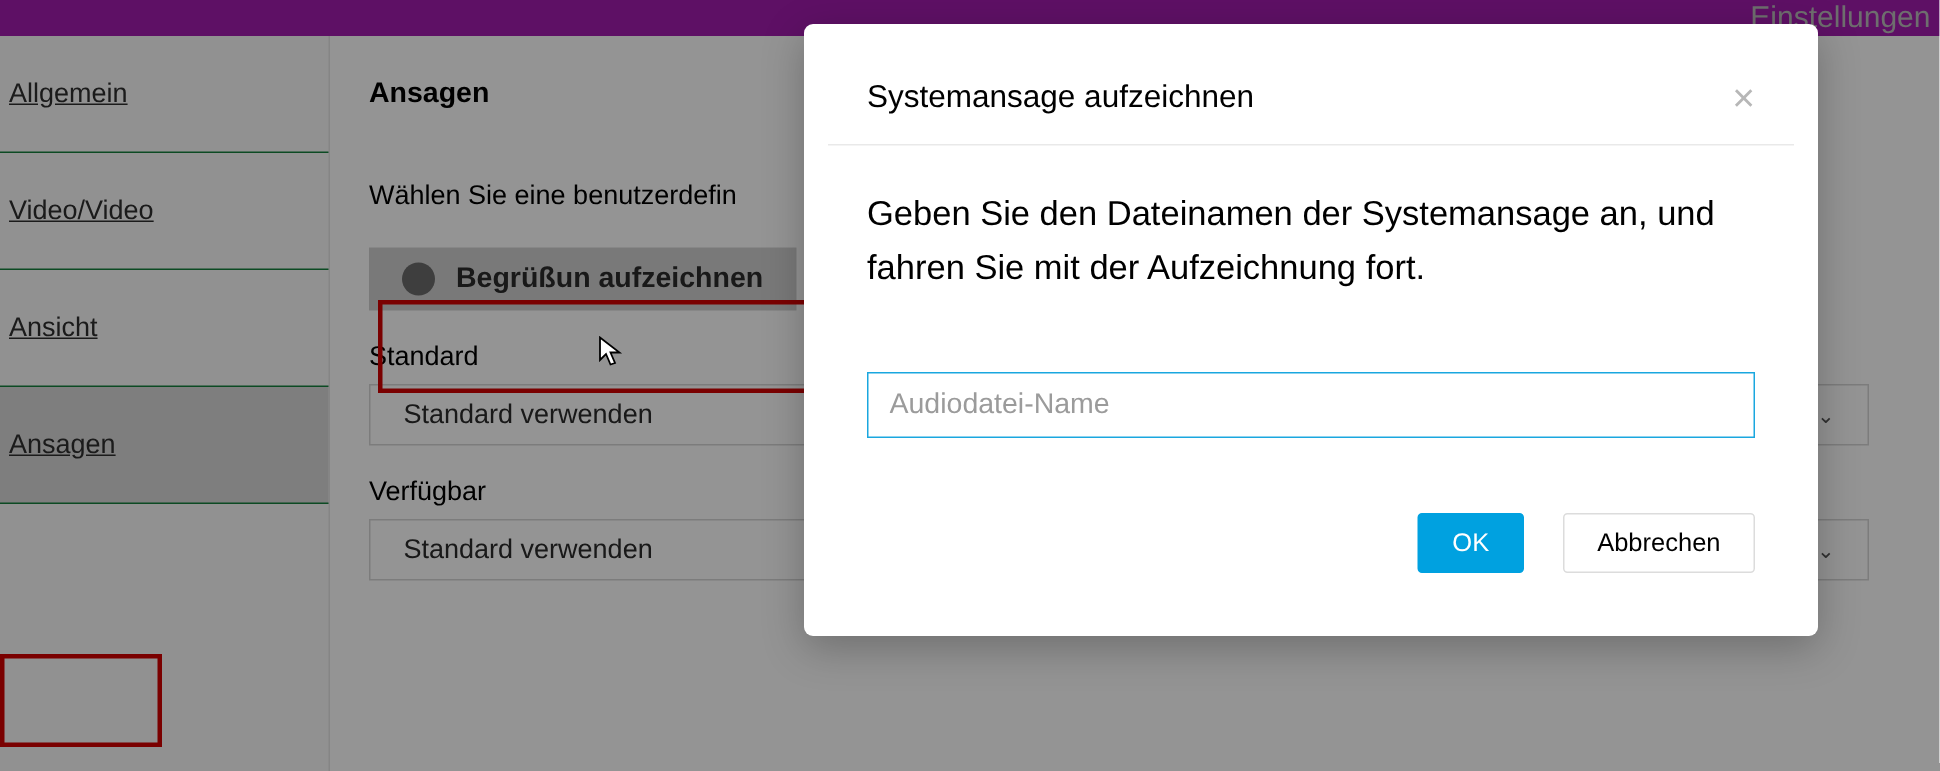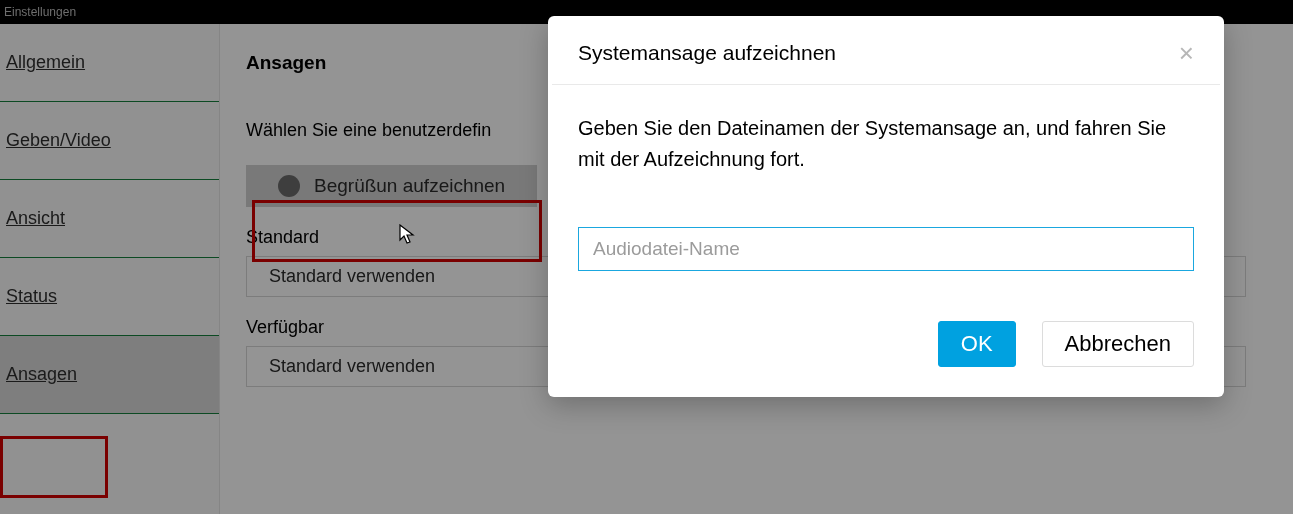--- a/index.html
+++ b/index.html
@@ -13,25 +13,26 @@
 
   .page {
     position: relative;
     width: 1293px;
     height: 514px;
   }
 
   
   .titlebar {
     height: 24px;
-    background: #000000;
+    background: #a21caf;
     color: #bdbdbd;
-    font-size: 12px;
+    font-size: 20px;
     padding: 1px 6px 0 4px;
     line-height: 22px;
+    text-align: right;
   }
 
   .body {
     display: flex;
     height: calc(514px - 24px);
     background: #fff;
   }
 
   .sidebar {
     width: 220px;
@@ -78,24 +79,25 @@
     color: #000;
     margin-bottom: 24px;
   }
 
   .record-btn {
     display: inline-flex;
     align-items: center;
     gap: 14px;
     background: #d1d1d1;
     border: none;
-    padding: 10px 32px;
+    padding: 10px 22px;
     font-size: 19px;
     color: #2b2b2b;
     cursor: pointer;
+    font-weight: bold;
   }
   .record-btn .rec-icon {
     width: 22px; height: 22px;
     border-radius: 50%;
     background: #6b6b6b;
     display: inline-block;
   }
   .red-box-record {
     position: absolute;
     left: 252px;
@@ -132,27 +134,27 @@
   
   .scrim {
     position: absolute;
     inset: 0;
     background: rgba(0,0,0,0.42);
   }
 
   
   .modal {
     position: absolute;
-    left: 548px;
+    left: 536px;
     top: 16px;
     width: 676px;
     background: #fff;
     border-radius: 6px;
     box-shadow: 0 8px 28px rgba(0,0,0,0.25);
-    padding: 4px;
+    padding: 16px;
   }
   .modal-header {
     display: flex;
     align-items: center;
     justify-content: space-between;
     padding: 20px 26px 18px 26px;
     border-bottom: 1px solid #e9e9e9;
   }
   .modal-header .title {
     font-size: 21px;
@@ -163,21 +165,21 @@
     color: #b7b7b7;
     background: none;
     border: none;
     cursor: pointer;
     line-height: 1;
   }
   .modal-body {
     padding: 28px 26px 10px 26px;
   }
   .modal-body .msg {
-    font-size: 20px;
+    font-size: 23px;
     color: #000;
     line-height: 1.55;
     margin-bottom: 28px;
   }
   .modal-body input[type=text] {
     width: 100%;
     border: 1px solid #1aa7df;
     padding: 10px 14px;
     font-size: 19px;
     color: #000;
@@ -187,21 +189,21 @@
   .modal-body input[type=text]::placeholder {
     color: #9b9b9b;
   }
   .modal-footer {
     display: flex;
     justify-content: flex-end;
     gap: 14px;
     padding: 40px 26px 26px 26px;
   }
   .btn {
-    font-size: 22px;
+    font-size: 17px;
     padding: 9px 22px;
     border-radius: 3px;
     cursor: pointer;
   }
   .btn-primary {
     background: #00a1e0;
     border: 1px solid #00a1e0;
     color: #fff;
   }
   .btn-secondary {
@@ -230,27 +232,24 @@
   <div class="titlebar">
     <span>Einstellungen</span>
   </div>
 
   <div class="body">
     <nav class="sidebar">
       <div class="item">
         <span>Allgemein</span>
       </div>
       <div class="item">
-        <span>Geben/Video</span>
+        <span>Video/Video</span>
       </div>
       <div class="item">
         <span>Ansicht</span>
-      </div>
-      <div class="item">
-        <span>Status</span>
       </div>
       <div class="item active">
         <span>Ansagen</span>
       </div>
     </nav>
 
     <section class="main">
       <h2>Ansagen</h2>
 
       <div class="instruction">Wählen Sie eine benutzerdefin</div>

